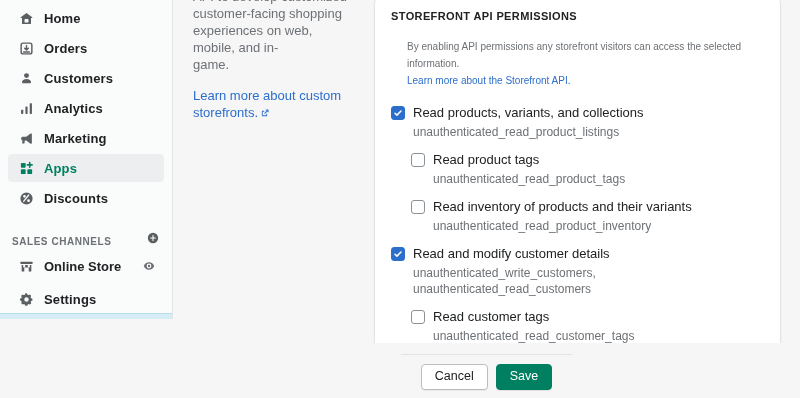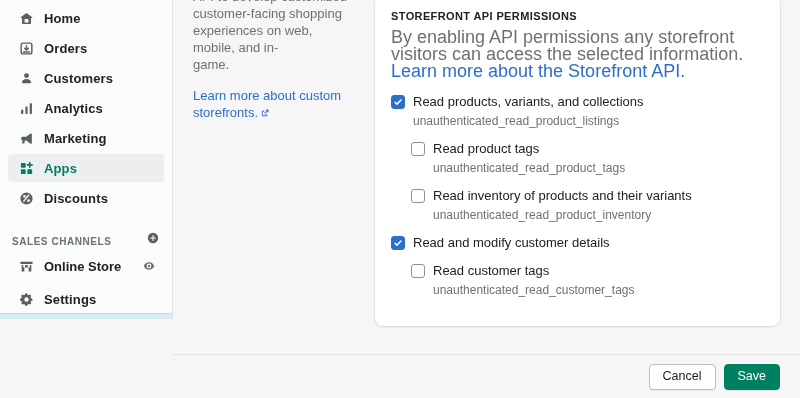--- a/index.html
+++ b/index.html
@@ -135,20 +135,21 @@
 
   
   .main {
     flex: 1;
     height: 398px;
     position: relative;
     background: #f6f6f7;
     display: flex;
     flex-direction: column;
     overflow: hidden;
+    align-items: center;
   }
   .main-body {
     flex: 1;
     display: flex;
     padding: 0 20px 0 20px;
     gap: 20px;
     overflow: hidden;
   }
   .desc-col {
     width: 162px;
@@ -188,24 +189,24 @@
   }
   .card-title {
     font-size: 11px;
     font-weight: 700;
     letter-spacing: 0.035em;
     text-transform: uppercase;
     color: #202223;
     margin: 0 0 7px 0;
   }
   .card-sub {
-    font-size: 18px;
+    font-size: 10px;
     line-height: 17px;
     color: #6d7175;
-    margin: 0;
+    margin: 16px;
   }
   .card-sub-link {
     color: #2c6ecb;
     text-decoration: none;
     cursor: pointer;
   }
 
   .perm-list { margin-top: 14px; }
   .perm-row { margin-bottom: 0; }
   .perm-row.group { margin-bottom: 12px; }
@@ -474,20 +475,21 @@
 
             <div class="perm-row group">
               <div class="perm-main">
                 <span class="cbx on">
                   <svg width="10" height="10" viewBox="0 0 16 16" fill="none" stroke="#ffffff" stroke-width="2.4" stroke-linecap="round" stroke-linejoin="round">
                       <path d="M3.2 8.4 6.3 11.4 12.8 4.9"></path>
                     </svg>
                 </span>
                 <span class="perm-label">Read and modify customer details</span>
               </div>
+              <div class="perm-scope">unauthenticated_write_customers, unauthenticated_read_customers</div>
             </div>
 
             <div class="perm-row child">
               <div class="perm-main">
                 <span class="cbx off"></span>
                 <span class="perm-label">Read customer tags</span>
               </div>
               <div class="perm-scope">unauthenticated_read_customer_tags</div>
             </div>
 

